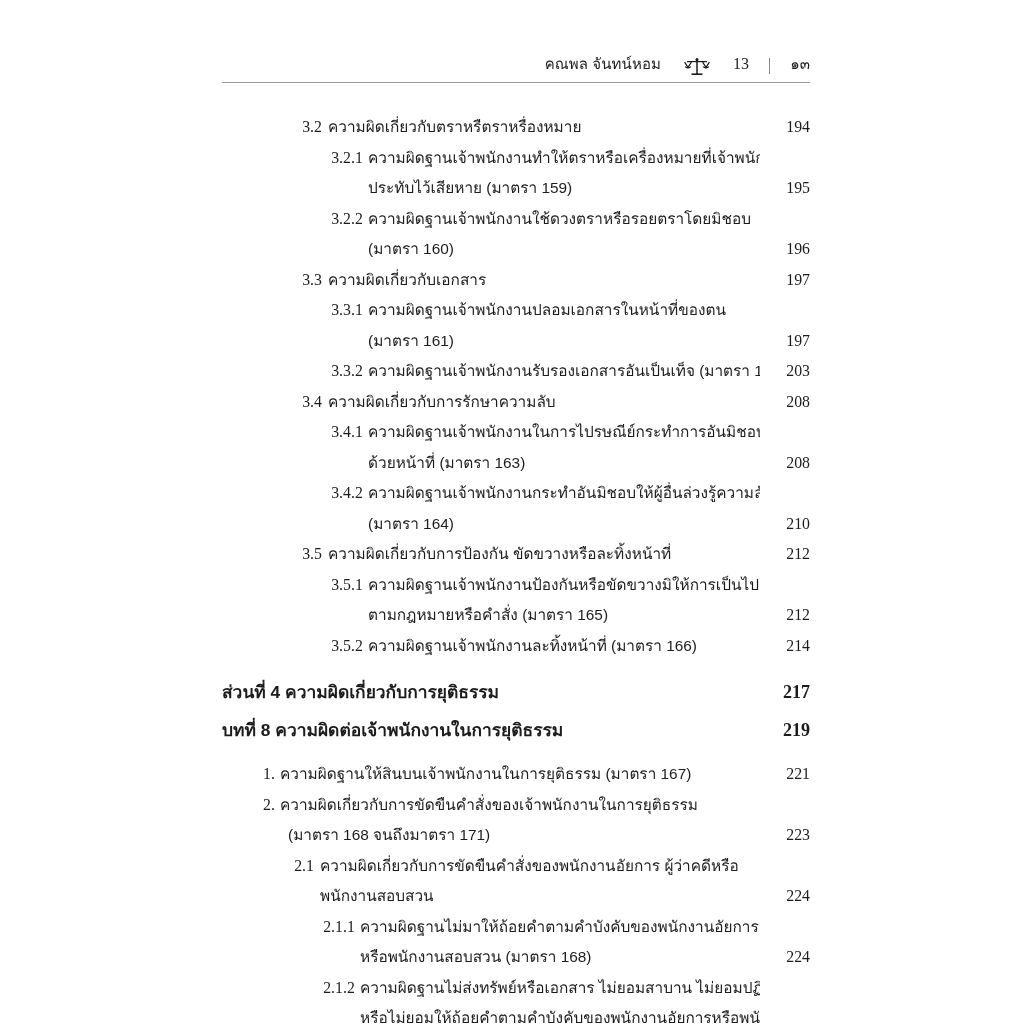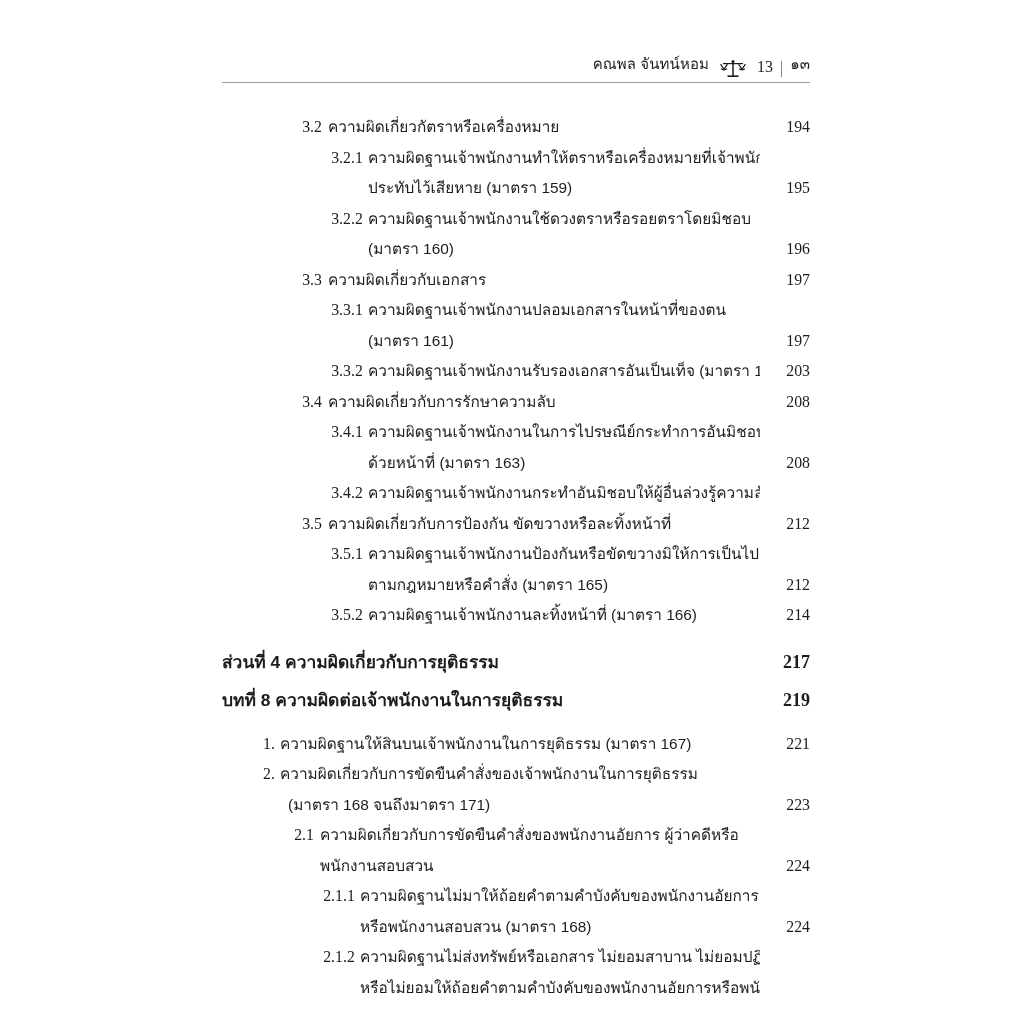--- a/index.html
+++ b/index.html
@@ -23,23 +23,23 @@
     box-sizing: border-box;
   }
 
   
   .running-head {
     position: absolute;
     left: 222px;
     top: 52px;
     width: 588px;
     display: flex;
-    align-items: flex-end;
+    align-items: center;
     justify-content: flex-end;
-    gap: 0;
+    gap: 12px;
     font-size: 15.5px;
     color: #1f1f1f;
     white-space: nowrap;
   }
   .running-head .author {
     font-family: "Liberation Sans", "DejaVu Sans", sans-serif;
     font-size: 15px;
     letter-spacing: 0.1px;
   }
   .scales-icon {
@@ -214,21 +214,21 @@
     </span>
     <span class="folio-arabic">13</span>
     <span class="folio-sep">|</span>
     <span class="folio-thai">๑๓</span>
   </div>
   <div class="head-rule"></div>
 
   <div class="toc">
       <div class="toc-row lvl-a">
         <span class="num">3.2</span>
-        <span class="txt">ความผิดเกี่ยวกัตราหรือเครื่องหมาย</span>
+        <span class="txt">ความผิดเกี่ยวกับตราหรืตราหรื่องหมาย</span>
         <span class="pg">194</span>
       </div>
       <div class="toc-row lvl-b">
         <span class="num">3.2.1</span>
         <span class="txt">ความผิดฐานเจ้าพนักงานทำให้ตราหรือเครื่องหมายที่เจ้าพนักงาน</span>
         <span class="pg empty"></span>
       </div>
       <div class="toc-row cont-b">
         <span class="txt">ประทับไว้เสียหาย (มาตรา 159)</span>
         <span class="pg">195</span>
@@ -272,20 +272,24 @@
         <span class="pg empty"></span>
       </div>
       <div class="toc-row cont-b">
         <span class="txt">ด้วยหน้าที่ (มาตรา 163)</span>
         <span class="pg">208</span>
       </div>
       <div class="toc-row lvl-b">
         <span class="num">3.4.2</span>
         <span class="txt">ความผิดฐานเจ้าพนักงานกระทำอันมิชอบให้ผู้อื่นล่วงรู้ความลับ</span>
         <span class="pg empty"></span>
+      </div>
+      <div class="toc-row cont-b">
+        <span class="txt">(มาตรา 164)</span>
+        <span class="pg">210</span>
       </div>
       <div class="toc-row lvl-a">
         <span class="num">3.5</span>
         <span class="txt">ความผิดเกี่ยวกับการป้องกัน ขัดขวางหรือละทิ้งหน้าที่</span>
         <span class="pg">212</span>
       </div>
       <div class="toc-row lvl-b">
         <span class="num">3.5.1</span>
         <span class="txt">ความผิดฐานเจ้าพนักงานป้องกันหรือขัดขวางมิให้การเป็นไป</span>
         <span class="pg empty"></span>

